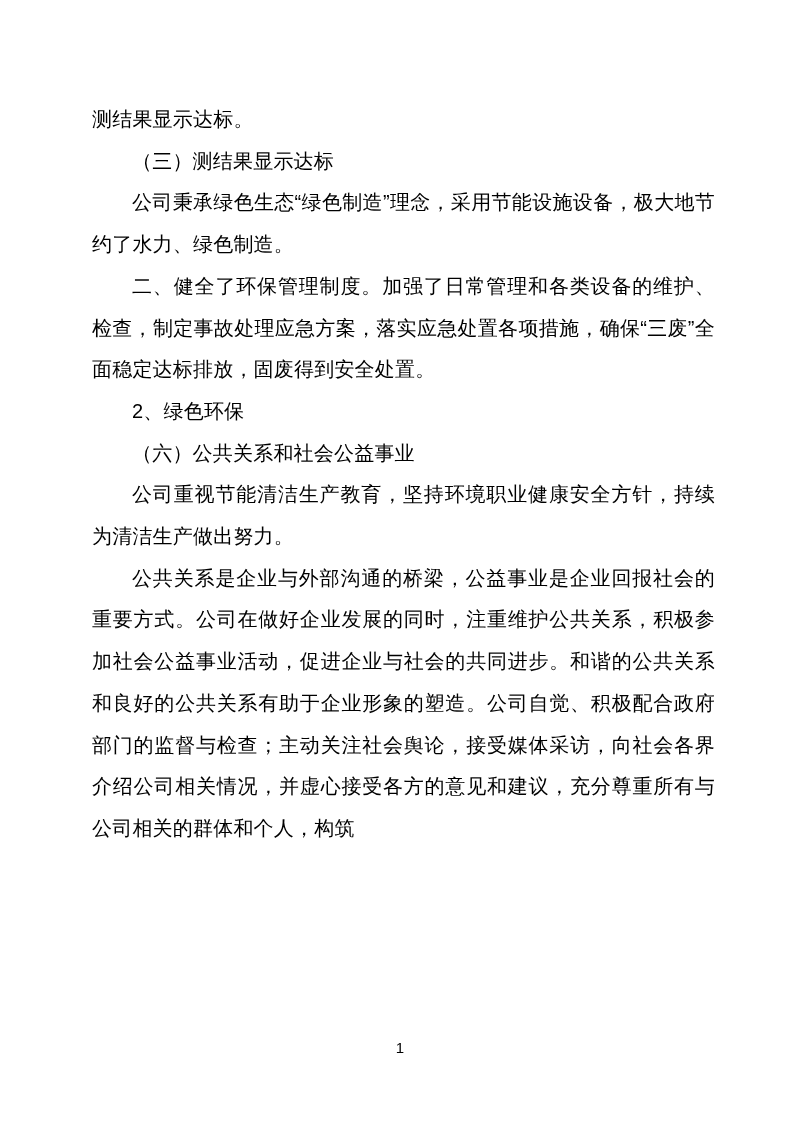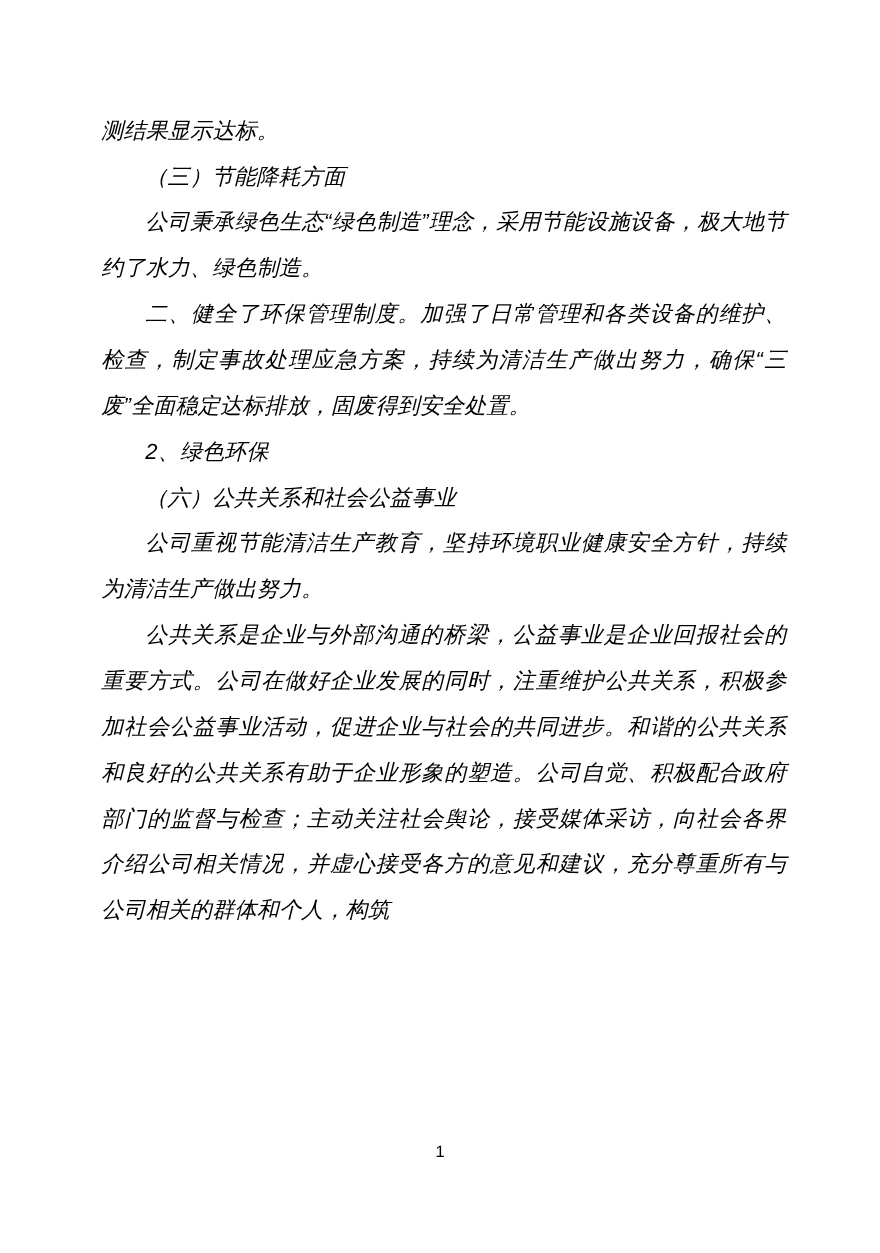--- a/index.html
+++ b/index.html
@@ -24,21 +24,20 @@
   }
   .para {
     margin: 0;
     padding: 0;
     font-size: 20px;
     line-height: 41.7px;
     text-align: justify;
     text-justify: inter-ideograph;
     letter-spacing: 0.2px;
     word-break: break-all;
-    font-style: italic;
   }
   .para.indent {
     text-indent: 40px;
   }
   .page-footer {
     position: absolute;
     top: 1038px;
     left: 0;
     width: 100%;
     text-align: center;
@@ -48,23 +47,23 @@
     line-height: 20px;
     color: #000000;
   }
 </style>
 </head>
 <body>
 
 <div class="page">
   <div class="doc-body">
       <p class="para">测结果显示达标。</p>
-      <p class="para indent">（三）节能降耗方面</p>
+      <p class="para indent">（三）测结果显示达标</p>
       <p class="para indent">公司秉承绿色生态“绿色制造”理念，采用节能设施设备，极大地节约了水力、绿色制造。</p>
-      <p class="para indent">二、健全了环保管理制度。加强了日常管理和各类设备的维护、检查，制定事故处理应急方案，持续为清洁生产做出努力，确保“三废”全面稳定达标排放，固废得到安全处置。</p>
+      <p class="para indent">二、健全了环保管理制度。加强了日常管理和各类设备的维护、检查，制定事故处理应急方案，落实应急处置各项措施，确保“三废”全面稳定达标排放，固废得到安全处置。</p>
       <p class="para indent">2、绿色环保</p>
       <p class="para indent">（六）公共关系和社会公益事业</p>
       <p class="para indent">公司重视节能清洁生产教育，坚持环境职业健康安全方针，持续为清洁生产做出努力。</p>
       <p class="para indent">公共关系是企业与外部沟通的桥梁，公益事业是企业回报社会的重要方式。公司在做好企业发展的同时，注重维护公共关系，积极参加社会公益事业活动，促进企业与社会的共同进步。和谐的公共关系和良好的公共关系有助于企业形象的塑造。公司自觉、积极配合政府部门的监督与检查；主动关注社会舆论，接受媒体采访，向社会各界介绍公司相关情况，并虚心接受各方的意见和建议，充分尊重所有与公司相关的群体和个人，构筑</p>
     </div>
   <div class="page-footer">
     <span class="page-number">1</span>
   </div>
 </div>
 

